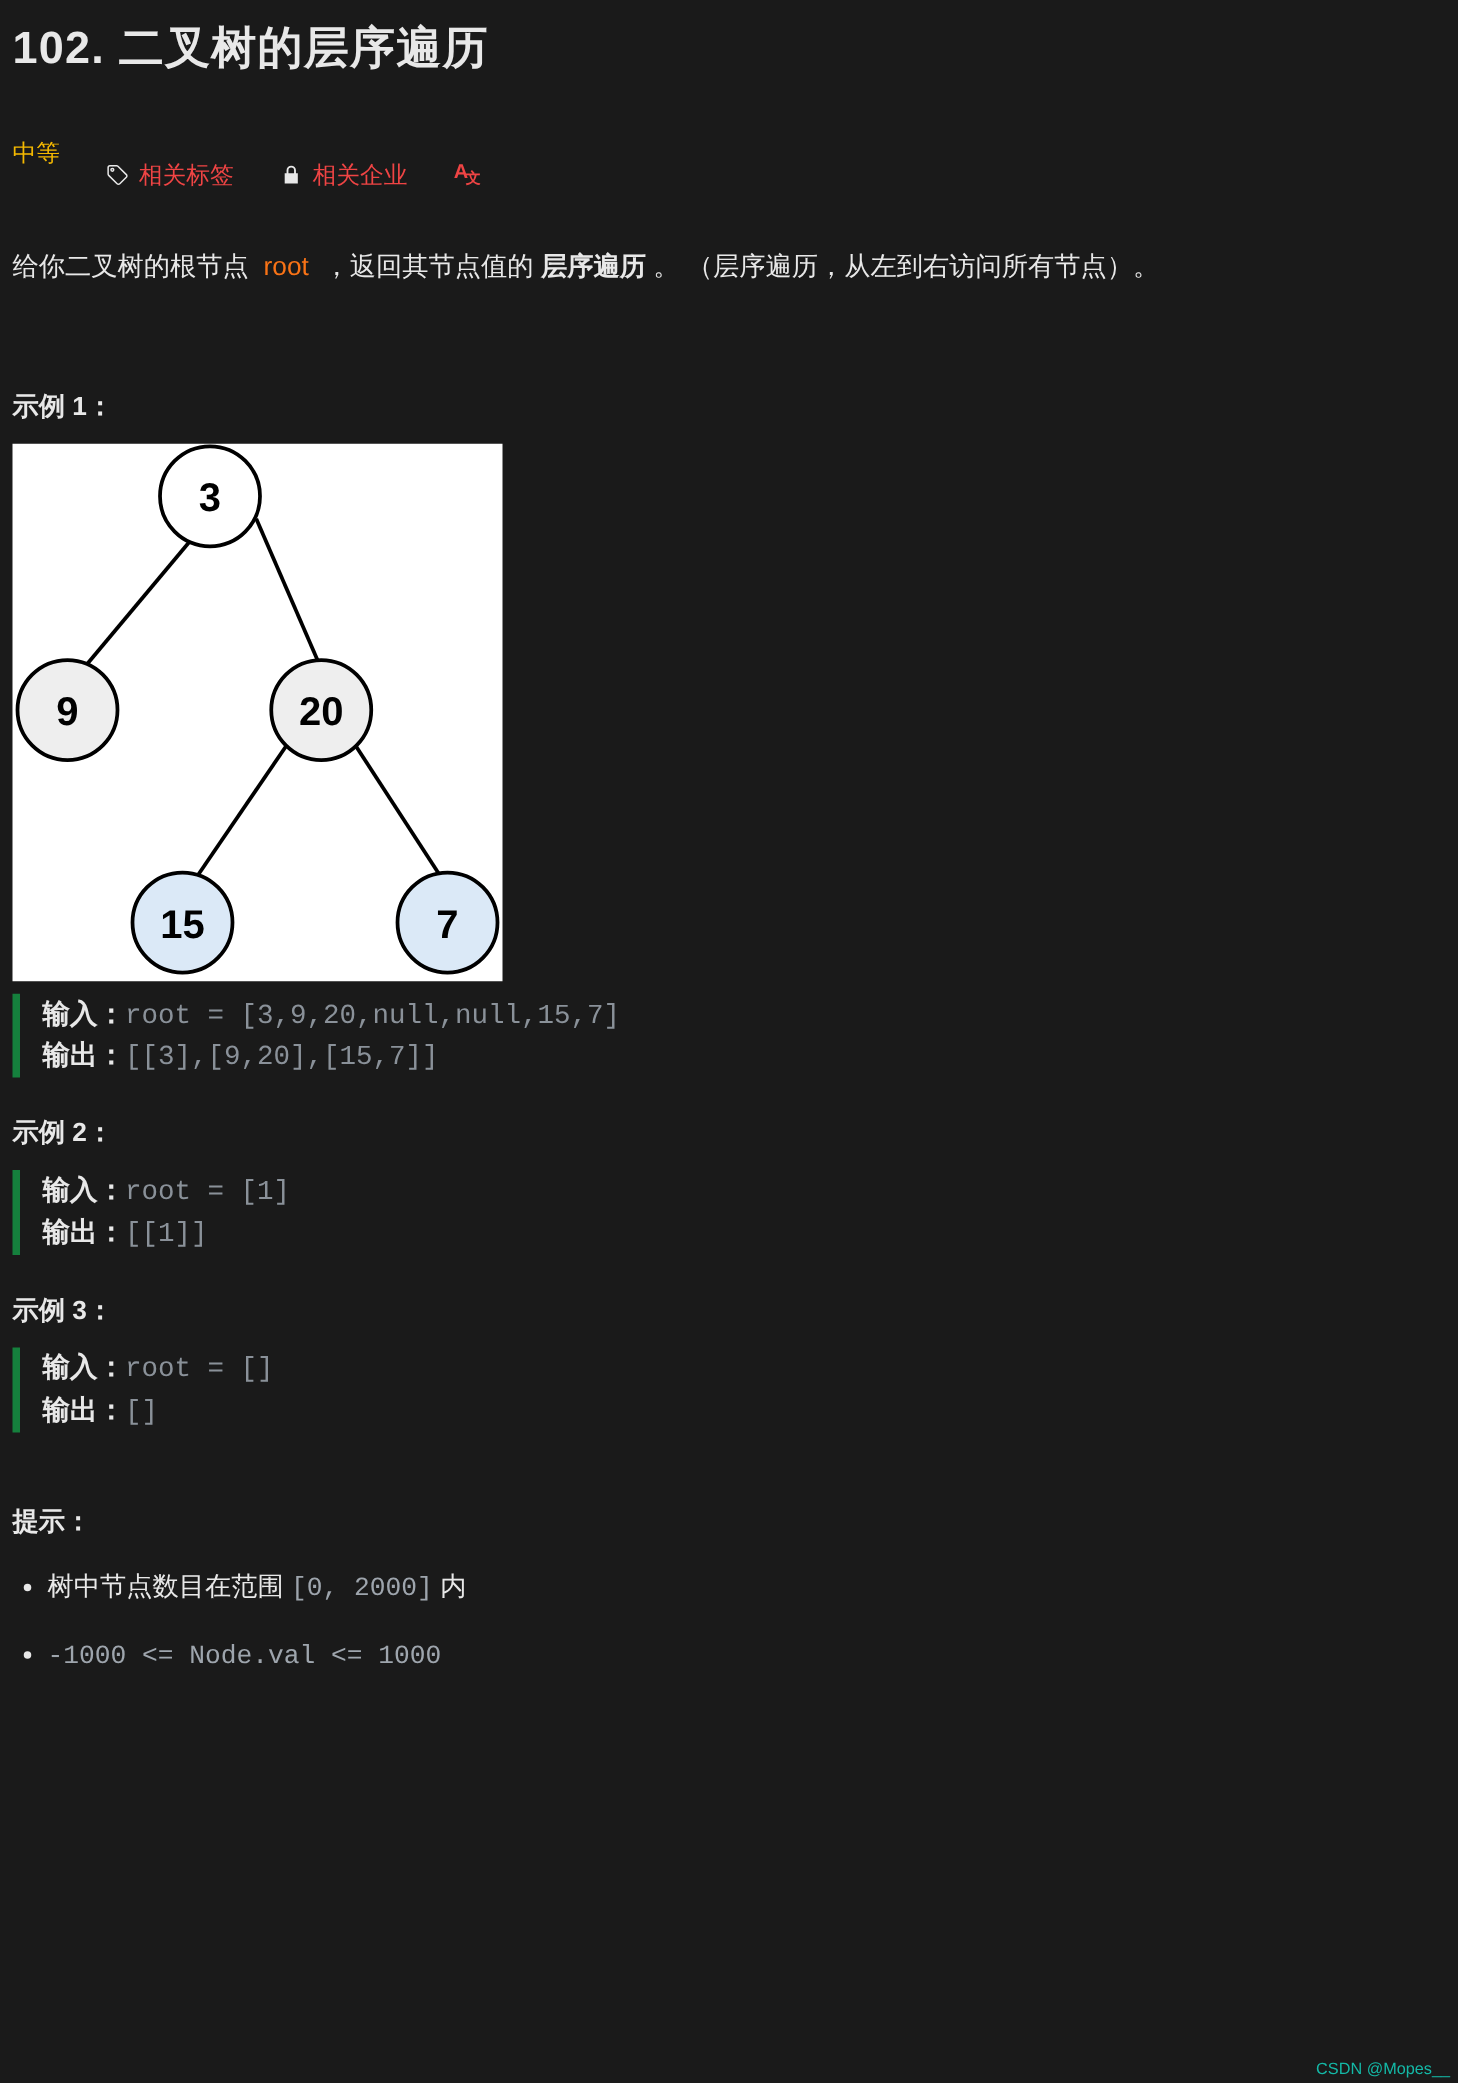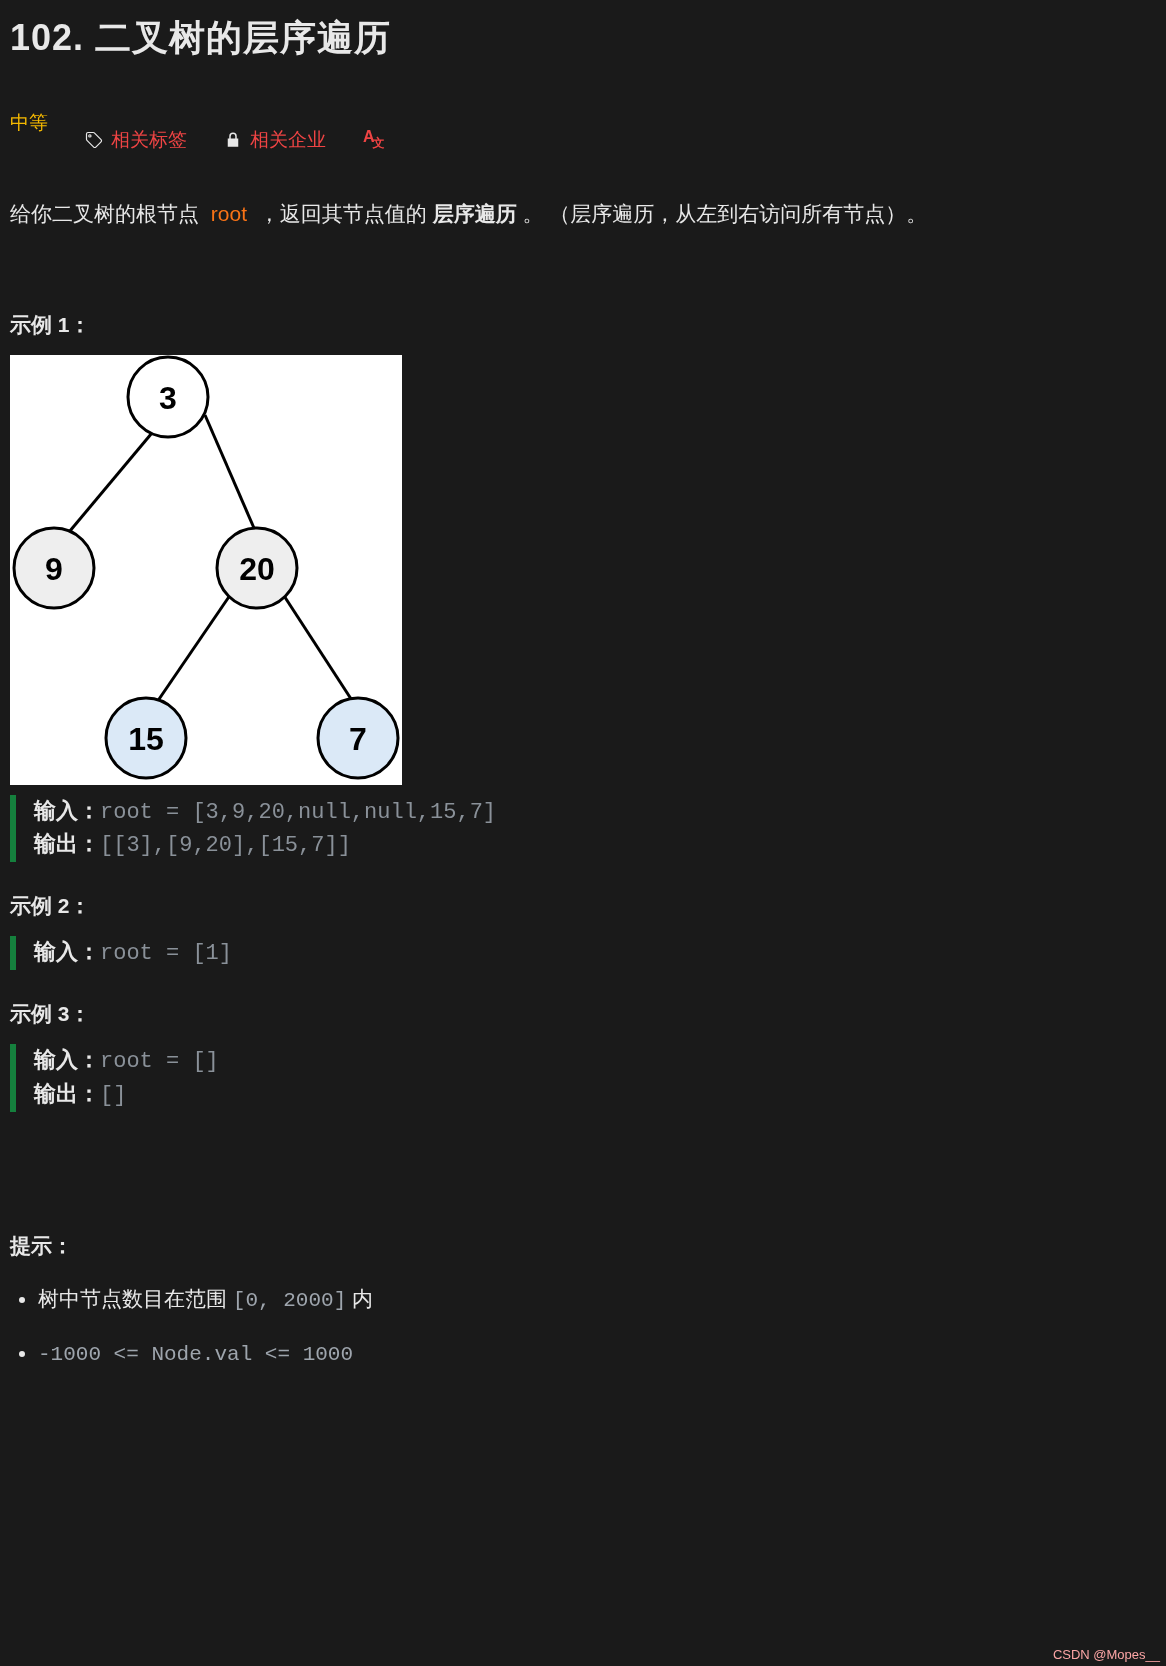--- a/index.html
+++ b/index.html
@@ -85,21 +85,21 @@
   .example-block .io {
     font-family: "SFMono-Regular", Consolas, "Liberation Mono", Menlo, monospace;
     color: #8a9199;
   }
   .example-block .lbl {
     font-weight: 700;
     color: #e8e8e8;
     font-family: -apple-system, BlinkMacSystemFont, "Segoe UI", "PingFang SC", sans-serif;
   }
   .hints {
-    margin-top: 120px;
+    margin-top: 57px;
   }
   .hints-head {
     font-size: 21px;
     font-weight: 700;
     margin-bottom: 20px;
   }
   ul.hints-list {
     padding-left: 28px;
     margin: 0;
     font-size: 21px;
@@ -108,21 +108,21 @@
   ul.hints-list li { margin-bottom: 14px; }
   .mono {
     font-family: "SFMono-Regular", Consolas, "Liberation Mono", Menlo, monospace;
     color: #9ea5ad;
   }
   .watermark {
     position: absolute;
     right: 6px;
     bottom: 4px;
     font-size: 13px;
-    color: #fca5a5;
+    color: #14b8a6;
   }
 </style>
 </head>
 <body>
 
 <div class="page">
 
   <h1 class="title">102. 二叉树的层序遍历</h1>
 
   <div class="meta-row">
@@ -178,20 +178,21 @@
   </div>
 
   <div class="example-block">
     <div><span class="lbl">输入：</span><span class="io">root = [3,9,20,null,null,15,7]</span></div>
     <div><span class="lbl">输出：</span><span class="io">[[3],[9,20],[15,7]]</span></div>
   </div>
 
   <div class="section-head">示例 2：</div>
   <div class="example-block">
     <div><span class="lbl">输入：</span><span class="io">root = [1]</span></div>
+    <div><span class="lbl">输出：</span><span class="io">[[1]]</span></div>
   </div>
 
   <div class="section-head">示例 3：</div>
   <div class="example-block">
     <div><span class="lbl">输入：</span><span class="io">root = []</span></div>
     <div><span class="lbl">输出：</span><span class="io">[]</span></div>
   </div>
 
   <div class="hints">
     <div class="hints-head">提示：</div>

